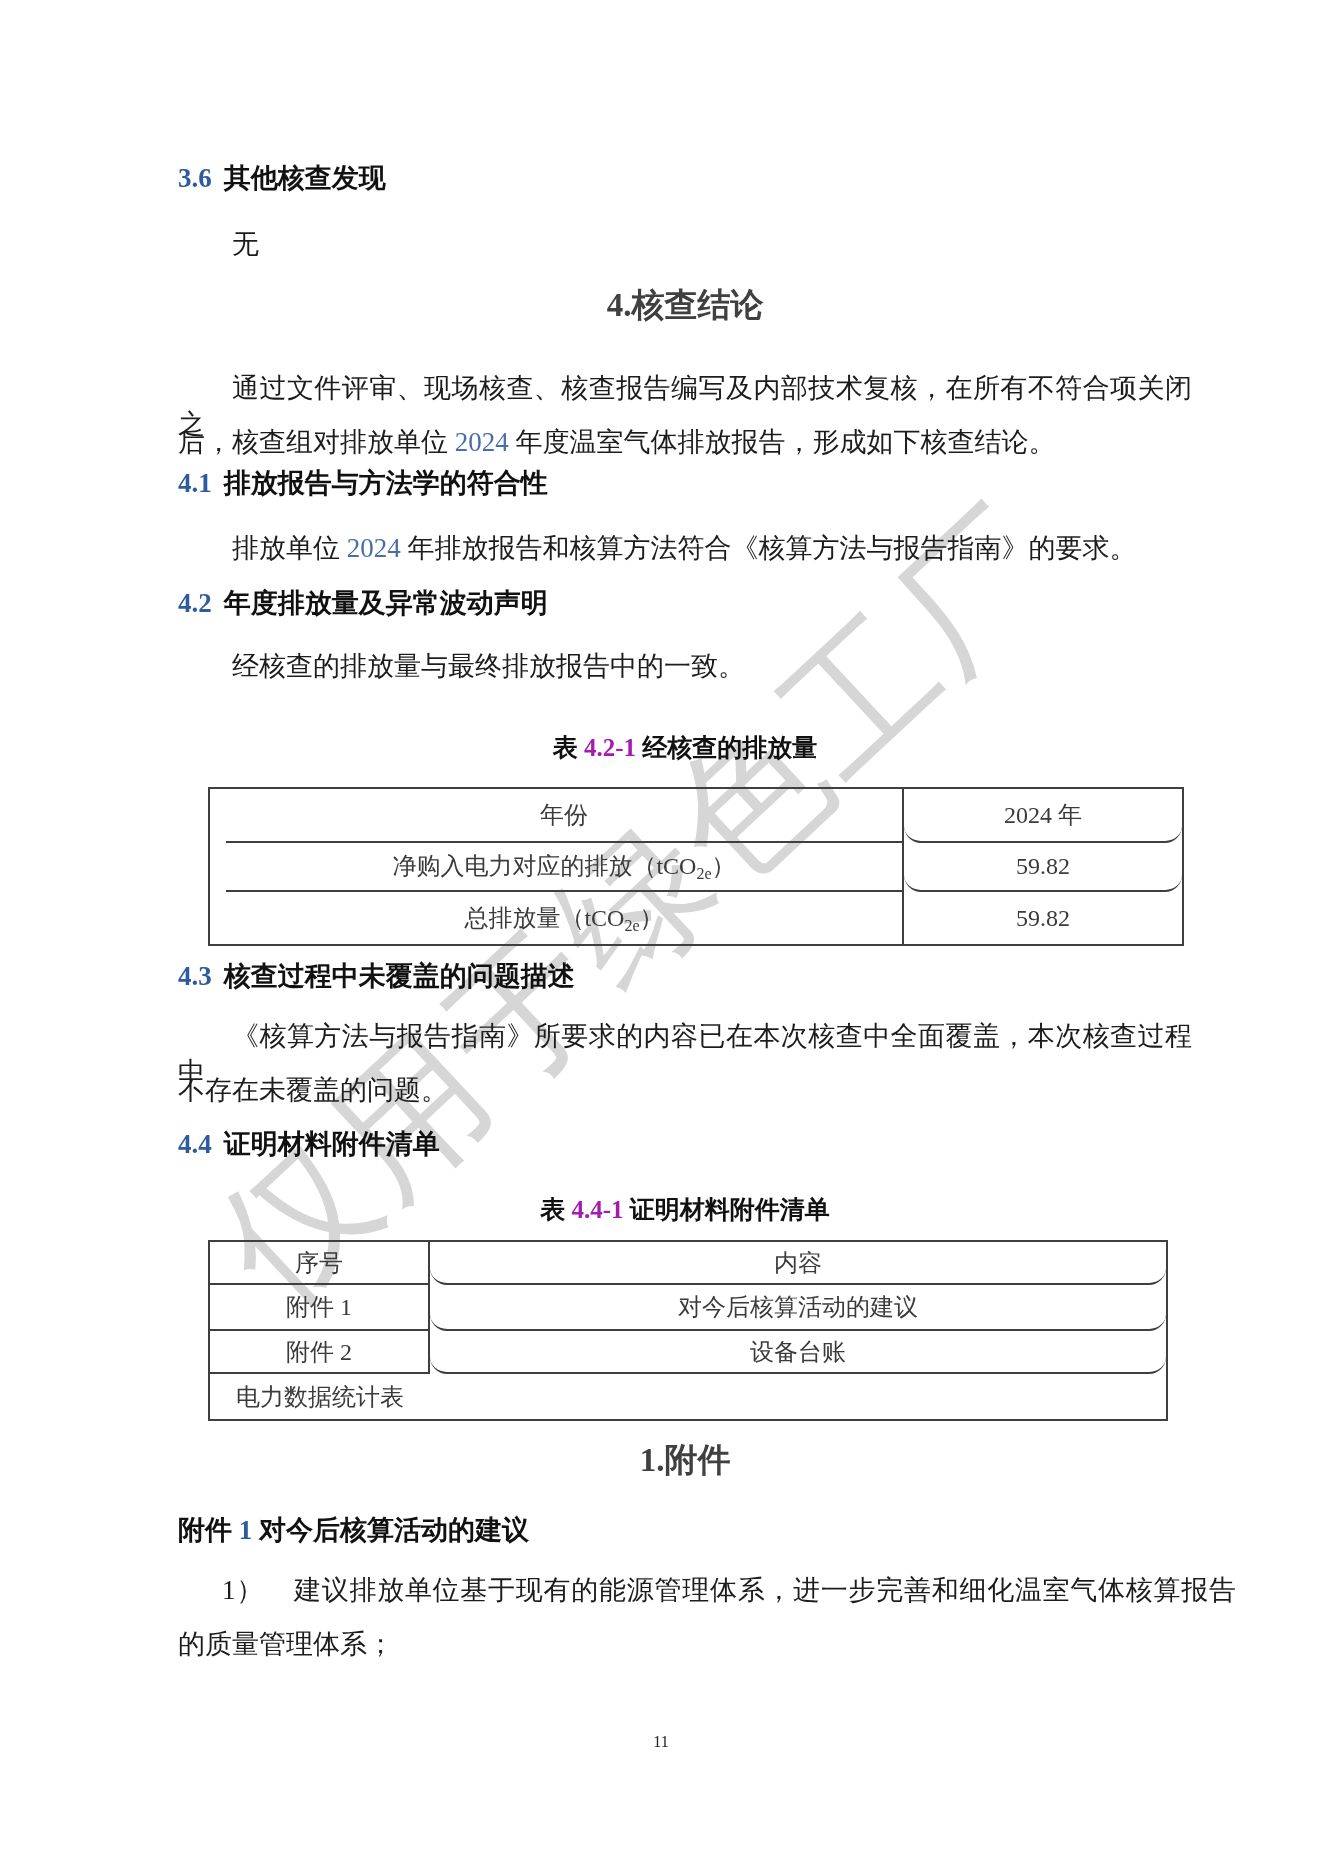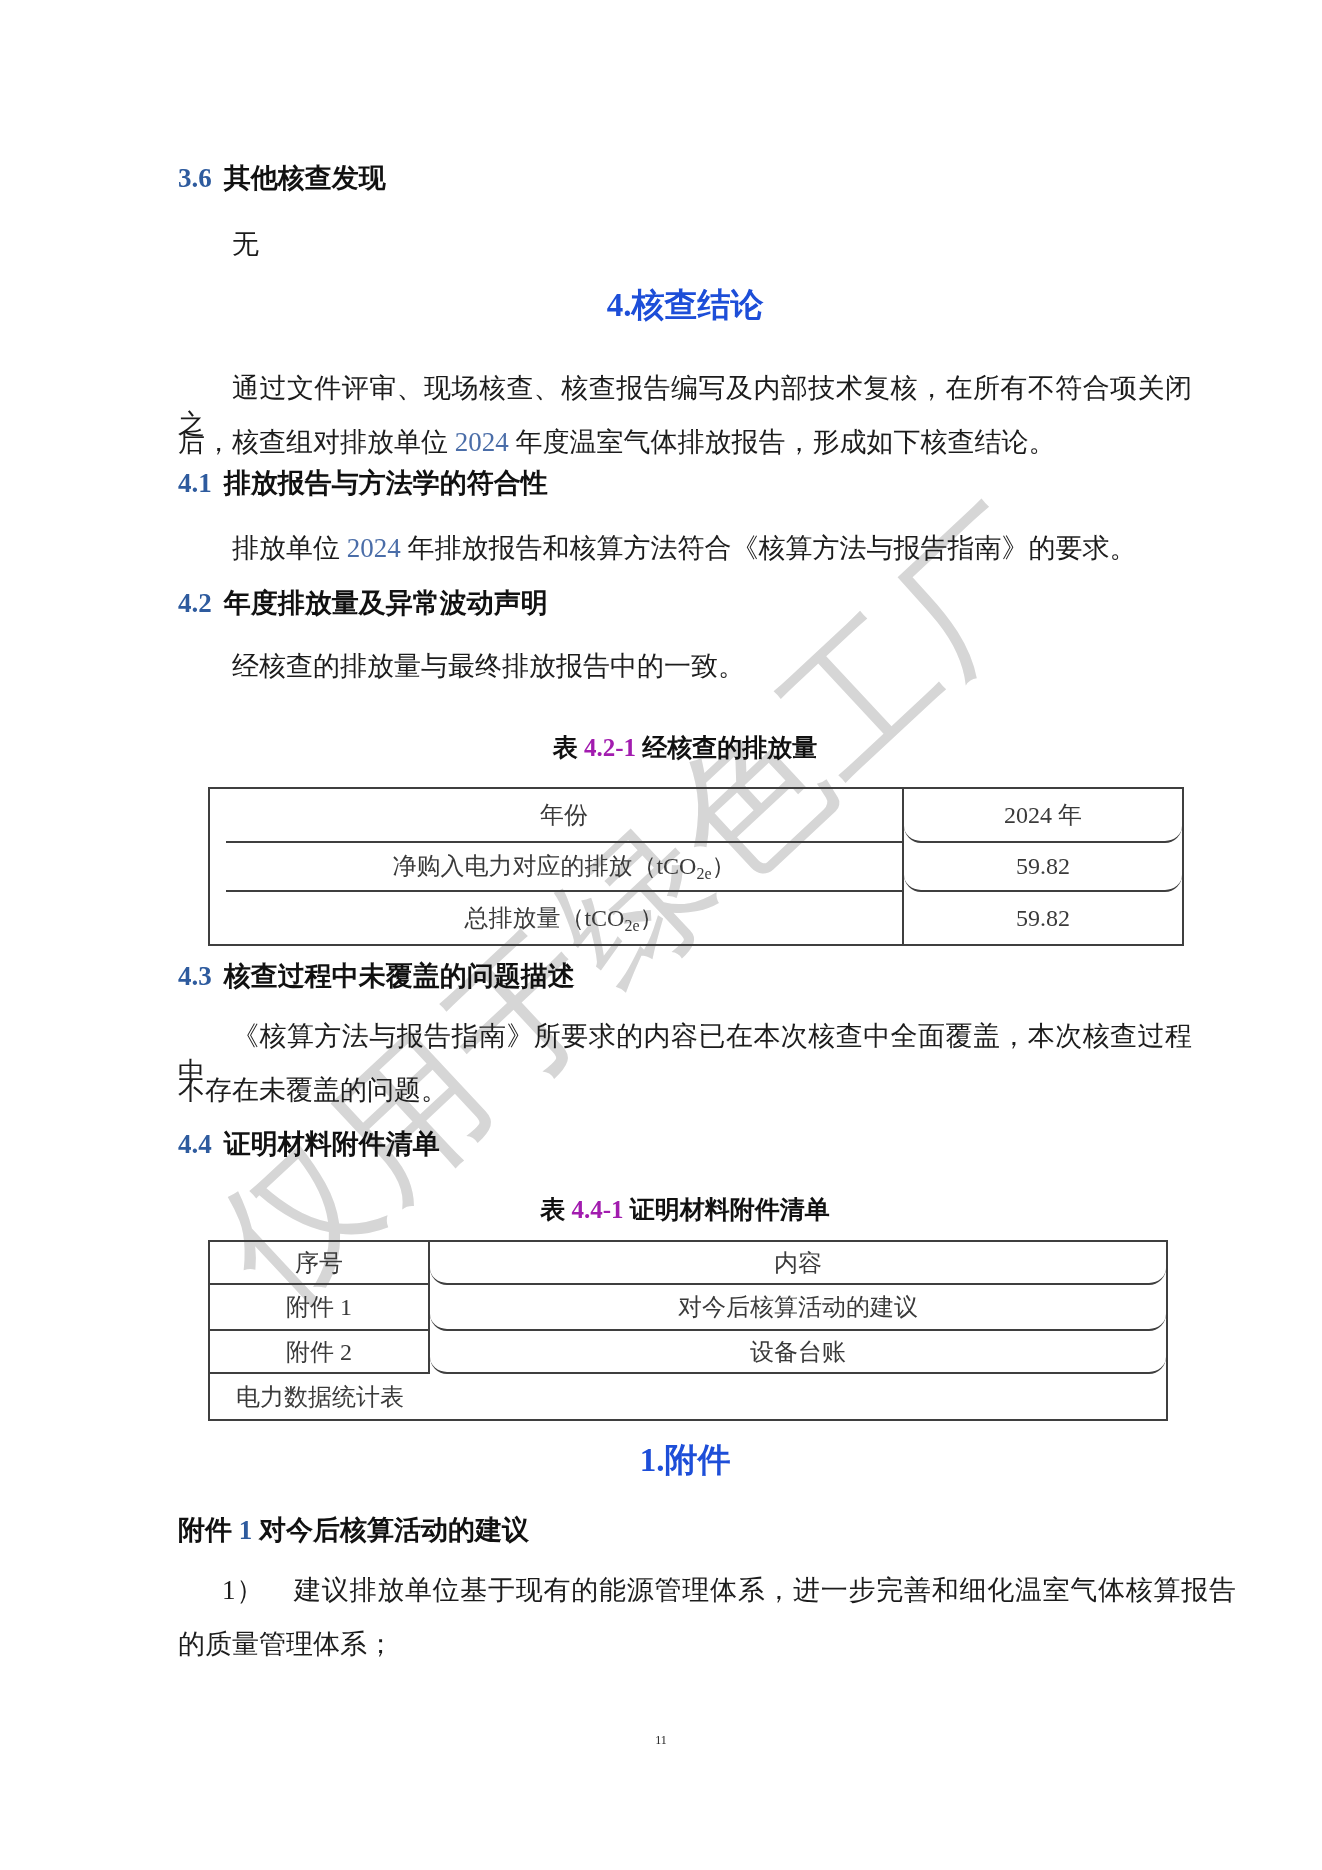--- a/index.html
+++ b/index.html
@@ -13,21 +13,21 @@
   }
   .abs{position:absolute;left:178px;width:1014px;z-index:1;}
   .watermark{
     position:absolute;left:640px;top:905px;z-index:0;
     transform:translate(-50%,-50%) rotate(-43deg);
     font-size:148px;color:#d6d6d6;white-space:nowrap;
     letter-spacing:6px;font-weight:400;user-select:none;
   }
   .h-sec{font-size:27px;font-weight:bold;color:#111;}
   .h-sec .secnum{color:#2e5b9e;margin-right:12px;font-weight:bold;}
-  .h-big{font-size:33px;font-weight:bold;text-align:center;color:#1d4ed8;}
+  .h-big{font-size:33px;font-weight:bold;text-align:center;color:#404040;}
   .para{font-size:27px;color:#1c1c1c;}
   .jfull{text-align:justify;text-align-last:justify;}
   .year{color:#4a6da8;}
   .caption{font-size:25px;font-weight:bold;text-align:center;color:#111;}
   .caption .capnum{color:#a21caf;}
   .tbl{
     position:absolute;left:208px;z-index:1;
     display:grid;border:2px solid #3f3f3f;
     font-size:24px;color:#3a3a3a;
   }
@@ -37,21 +37,21 @@
     text-align:center;background:transparent;
   }
   .tbl .cell.last-col{border-right:none;border-radius:17px;}
   .tbl .cell.last-row{border-bottom:none;}
   sub.co2{font-size:16px;vertical-align:-5px;}
   .att-head{font-size:27px;font-weight:bold;color:#111;}
   .att-head .attnum{color:#2e5b9e;}
   .item-num{margin-right:30px;}
   .pagenum{
     position:absolute;left:0;width:1322px;text-align:center;
-    font-size:12px;color:#222;z-index:1;
+    font-size:16px;color:#222;z-index:1;
   }
 </style>
 </head>
 <body>
 
 <div class="watermark">仅用于绿色工厂</div>
 
 <div class="abs h-sec" style="top:160px;"><span class="secnum">3.6</span><span>其他核查发现</span></div>
 
 <div class="abs para" style="top:226px;padding-left:54px;">无</div>

